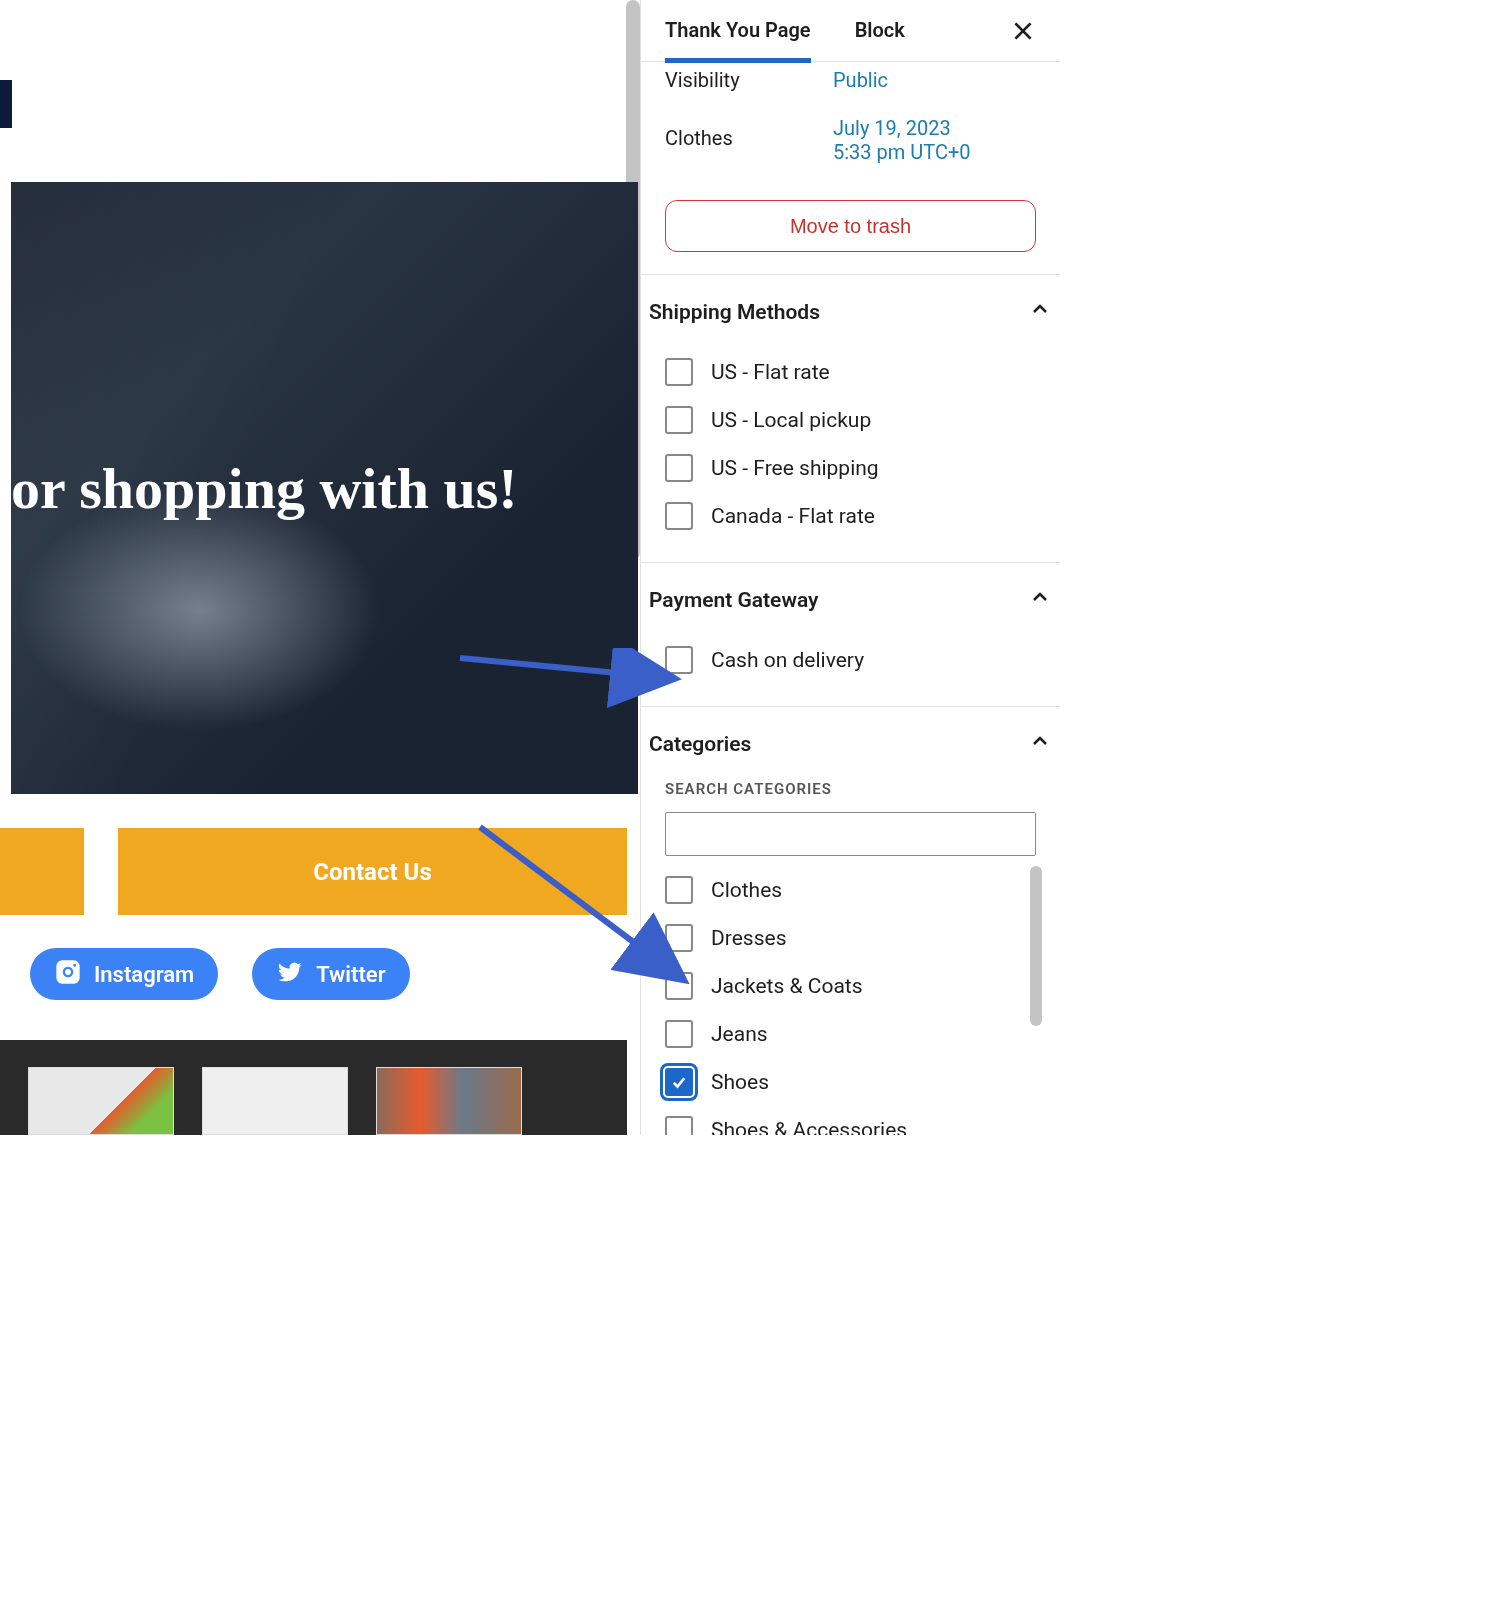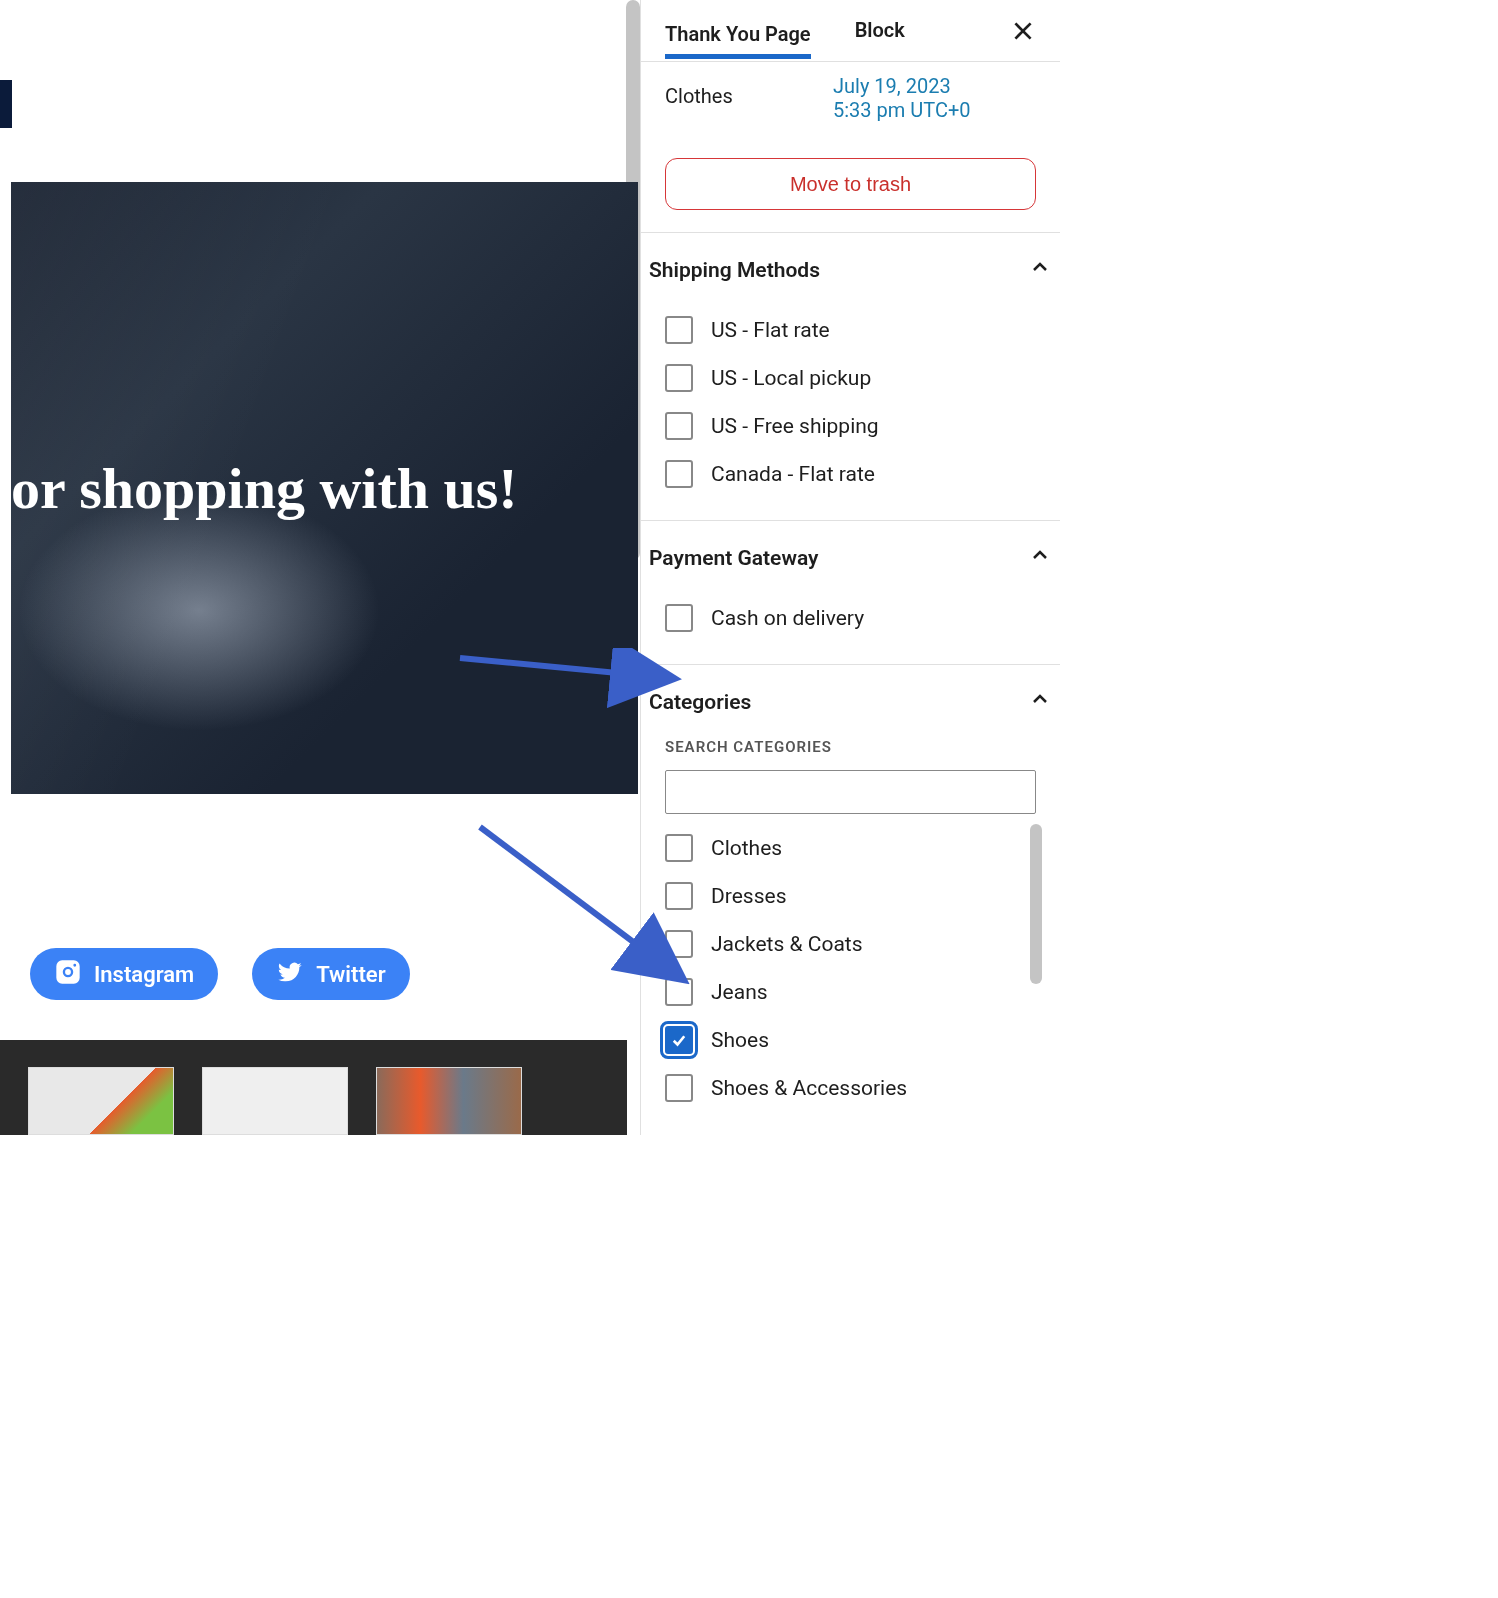--- a/index.html
+++ b/index.html
@@ -144,21 +144,21 @@
       position: relative;
     }
     .tab {
       font-size: 20px;
       font-weight: 600;
       color: #1e1e1e;
       padding: 0 0 2px 0;
       margin-right: 44px;
       cursor: pointer;
     }
-    .tab.active { border-bottom: 5px solid #1b68c9; padding-bottom: 8px; margin-top: 20px; }
+    .tab.active { border-bottom: 5px solid #1b68c9; padding-bottom: 16px; margin-top: 20px; }
     .close-x {
       position: absolute;
       right: 24px;
       top: 18px;
       width: 26px;
       height: 26px;
       cursor: pointer;
     }
     .close-x svg { width: 26px; height: 26px; stroke: #1e1e1e; stroke-width: 2.5; }
     .side-body {
@@ -265,20 +265,26 @@
 <div class="layout">
 
   <div class="editor-area">
     <div class="editor-scrollbar"></div>
     <div class="small-dark"></div>
 
     <div class="hero">
       <div class="hero-text">or shopping with us!</div>
     </div>
 
+    <div class="buttons-row">
+      <div class="btn-orange first"></div>
+      <div class="btn-orange second">
+        <span>Contact Us</span>
+      </div>
+    </div>
 
     <div class="social-row">
       <div class="social-pill">
         <span>
           <svg viewBox="0 0 24 24">
               <path d="M7 2h10a5 5 0 0 1 5 5v10a5 5 0 0 1-5 5H7a5 5 0 0 1-5-5V7a5 5 0 0 1 5-5zm5 5.5A4.5 4.5 0 1 0 16.5 12 4.5 4.5 0 0 0 12 7.5zm0 2A2.5 2.5 0 1 1 9.5 12 2.5 2.5 0 0 1 12 9.5zM17.8 5a1.2 1.2 0 1 0 1.2 1.2A1.2 1.2 0 0 0 17.8 5z"></path>
             </svg>
         </span>
         <span>Instagram</span>
       </div>
@@ -306,20 +312,24 @@
       <div class="close-x">
         <svg viewBox="0 0 24 24">
             <line x1="5" y1="5" x2="19" y2="19"></line>
             <line x1="19" y1="5" x2="5" y2="19"></line>
           </svg>
       </div>
     </div>
 
     <div class="side-body">
       <div class="status-rows">
+        <div class="status-row" style="margin-top:-6px;">
+          <div class="status-label">Visibility</div>
+          <div class="status-value">Public</div>
+        </div>
         <div class="status-row" style="align-items:flex-start;">
           <div class="status-label" style="padding-top:10px;">Clothes</div>
           <div class="status-value">
             <div>July 19, 2023</div>
             <div>5:33 pm UTC+0</div>
           </div>
         </div>
       </div>
       <button class="trash-btn">Move to trash</button>
 

